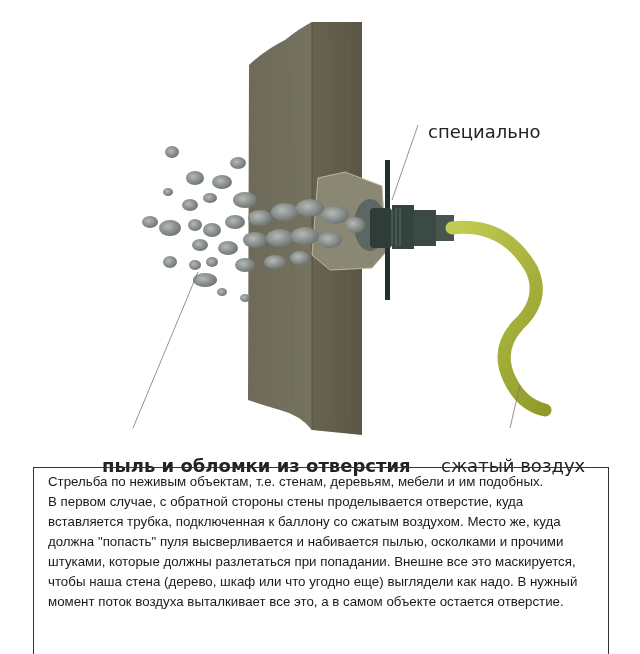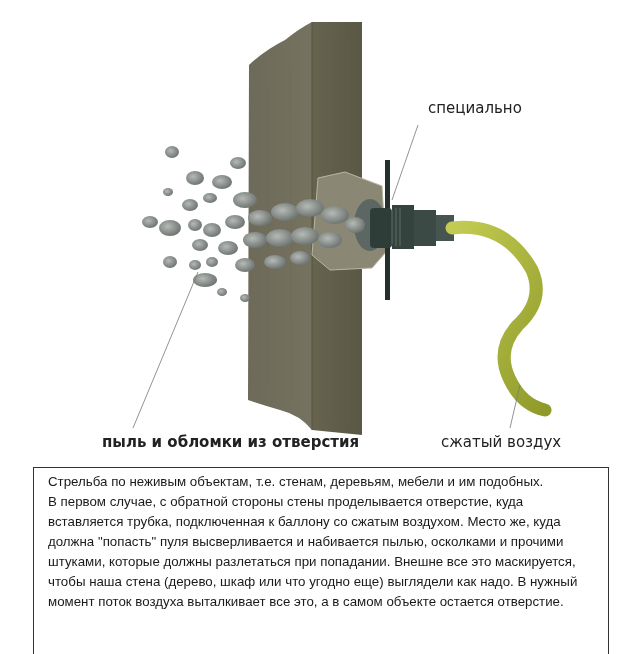--- a/index.html
+++ b/index.html
@@ -1,18 +1,18 @@
 <!DOCTYPE html>
 <html><head>
 <meta charset="utf-8">
 <style>
   html, body { margin:0; padding:0; background:#ffffff; }
   body { width:640px; height:654px; position:relative; overflow:hidden; font-family:"DejaVu Sans", sans-serif; }
   .illustration { position:absolute; left:0; top:0; width:640px; height:460px; }
-  .label { position:absolute; font-family:"DejaVu Sans", sans-serif; font-size:15px; color:#222; line-height:18px; white-space:nowrap; }
+  .label { position:absolute; font-family:"DejaVu Sans", sans-serif; font-size:18px; color:#222; line-height:18px; white-space:nowrap;margin-top:24px; }
   .label-hole { left:428px; top:99px; }
   .label-dust { left:102px; top:433px;font-weight:bold; }
   .label-air { left:441px; top:433px; }
   .caption { position:absolute; left:33px; top:467px; width:576px; height:196px; border:1px solid #333; box-sizing:border-box; padding:4px 12px 0 14px; }
   .caption p { margin:0; font-family:"Liberation Sans", sans-serif; font-size:13.3px; color:#1a1a1a; line-height:20px; }
 </style>
 </head>
 <body>
 
 <svg class="illustration" viewBox="0 0 640 460" xmlns="http://www.w3.org/2000/svg">

